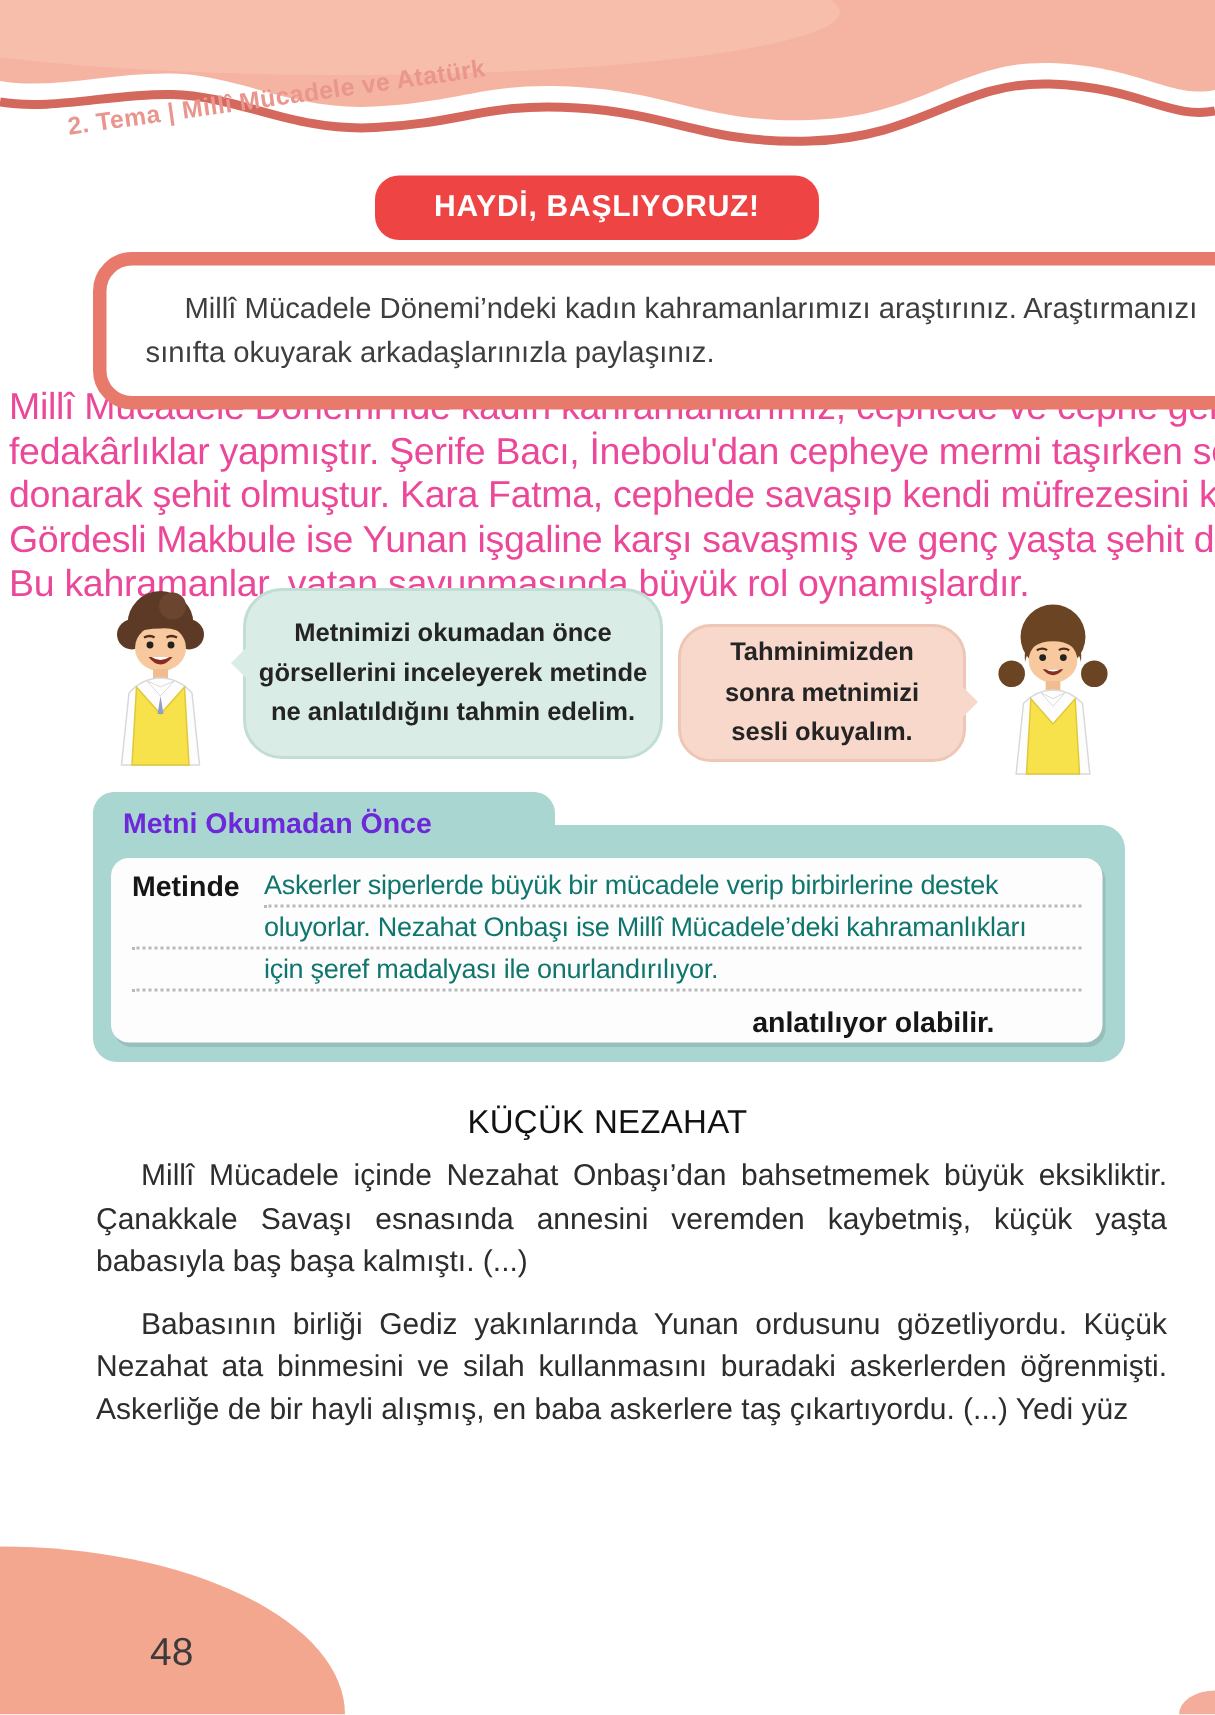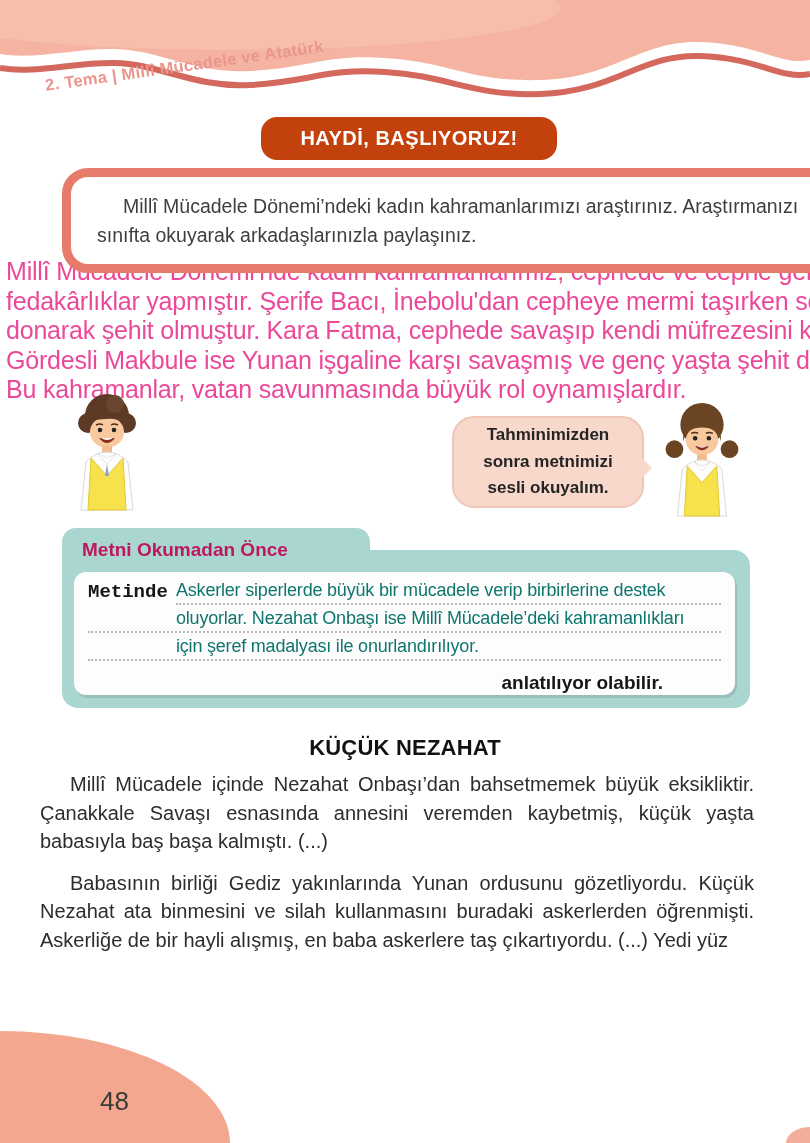--- a/index.html
+++ b/index.html
@@ -5,21 +5,21 @@
   * { margin:0; padding:0; box-sizing:border-box; }
   body { background:#fff; font-family:"Liberation Sans", sans-serif; }
   .page { position:relative; width:810px; height:1143px; background:#fff; overflow:hidden; }
 
   
   .wave-svg { position:absolute; left:0; top:0; width:810px; height:125px; }
 
   .theme-label { position:absolute; left:44px; top:76px; transform:rotate(-8deg); transform-origin:0 0;
     color:#e9968e; font-weight:bold; font-size:16.5px; letter-spacing:.3px; z-index:4; }
 
-  .badge { position:absolute; left:261px; top:117px; width:296px; height:43px; background:#c2410c;
+  .badge { position:absolute; left:250px; top:117px; width:296px; height:43px; background:#ef4444;
     border-radius:16px; display:flex; align-items:center; justify-content:center; z-index:3;
     color:#fff; font-weight:bold; font-size:20px; letter-spacing:.5px; }
 
   .instruction-box { position:absolute; left:62px; top:168px; width:808px; min-height:100px;
     border:9px solid #e87a6c; border-radius:26px; background:#fff; padding:15px 26px 13px; z-index:2; }
   .instruction-box p { font-size:19.5px; color:#3e3e3e; line-height:1.5; text-indent:26px; }
 
   .handwritten { position:absolute; left:6px; top:257px; width:800px; color:#ec4899;
     font-size:25px; line-height:29.5px; white-space:nowrap; letter-spacing:-.2px; }
 
@@ -35,38 +35,38 @@
     border:14px solid transparent; border-right:14px solid #d9ece5; }
   .bubble-pink { left:452px; top:416px; width:192px; height:92px; background:#f8d8cb;
     border:2px solid #eec6b6; border-radius:22px; font-size:17px; }
   .bubble-pink::after { content:""; position:absolute; right:-24px; top:36px;
     border:14px solid transparent; border-left:14px solid #f8d8cb; }
 
   
   .panel { position:absolute; left:62px; top:528px; width:688px; height:180px; }
   .panel-tab { position:absolute; left:0; top:0; width:308px; height:44px; background:#a9d6d0;
     border-radius:14px 14px 0 0; padding-left:20px; display:flex; align-items:center;
-    font-size:19px; font-weight:bold; color:#be185d; z-index:2; }
+    font-size:19px; font-weight:bold; color:#6d28d9; z-index:2; }
   .panel-body { position:absolute; left:0; top:22px; right:0; bottom:0; background:#a9d6d0;
     border-radius:0 16px 16px 16px; }
   .panel-inner { position:absolute; left:12px; top:44px; right:15px; bottom:13px; background:#fdfdfd;
     border-radius:12px; padding:5px 14px 0; box-shadow:2px 3px 0 rgba(120,150,148,.35); z-index:3; }
   .row { height:28px; display:flex; align-items:flex-end; }
-  .metinde { font-weight:bold; font-size:19px; color:#161616; width:88px; flex:none; padding-bottom:2px;font-family:Liberation Mono, monospace; }
+  .metinde { font-weight:bold; font-size:19px; color:#161616; width:88px; flex:none; padding-bottom:2px; }
   .dotted { border-bottom:2px dotted #b9b9b9; }
   .red-line { font-size:18px; color:#0f766e; white-space:nowrap; padding-bottom:2px; letter-spacing:-.2px; }
   .row-fill { flex:1; }
   .row-indent { padding-left:88px; }
   .row-last { margin-top:7px;flex-direction:column; }
   .blank-seg { flex:1; height:100%; margin-right:14px; }
   .suffix { font-weight:bold; font-size:19px; color:#161616; margin-right:58px; padding-bottom:2px; }
 
   .reading-title { position:absolute; left:0; top:735px; width:810px; text-align:center;
-    font-size:22px; font-weight:bold; color:#121212; letter-spacing:.2px; }
-  .reading-body { position:absolute; left:40px; top:770px; width:714px; }
+    font-size:22px; font-weight:normal; color:#121212; letter-spacing:.2px; }
+  .reading-body { position:absolute; left:64px; top:770px; width:714px; }
   .reading-body p { font-size:20px; line-height:1.43; text-align:justify; text-indent:30px;
     color:#2d2d2d; margin-bottom:13px; }
 
   .page-blob { position:absolute; left:0; bottom:0; width:230px; height:112px; background:#f4a78f;
     border-top-right-radius:100% 100%; }
   .page-number { position:absolute; left:100px; bottom:26px; font-size:26px; color:#3b3b3b; }
   .corner-sliver { position:absolute; right:0; bottom:0; width:24px; height:16px; background:#f5ad9b;
     border-top-left-radius:100% 100%; }
 </style>
 </head>
@@ -103,20 +103,21 @@
     <path d="M54 33 Q57 31 61 33" stroke="#4a2d1c" stroke-width="1.5" fill="none"></path>
     <path d="M42 46 Q50 56 58 46 Z" fill="#8a2c20"></path>
     <path d="M44 46 Q50 50 56 46 Z" fill="#fff"></path>
     <rect x="45" y="54" width="10" height="8" fill="#f1bc90"></rect>
     <path d="M24 118 L29 70 Q38 60 50 60 Q62 60 71 70 L76 118 Z" fill="#fdfdfd" stroke="#d9d9d9"></path>
     <path d="M31 118 L34 66 L50 84 L66 66 L69 118 Z" fill="#f7e24b" stroke="#e0c838"></path>
     <path d="M41 62 L50 72 L59 62 L50 66 Z" fill="#fff" stroke="#ccc" stroke-width="0.5"></path>
     <path d="M50 72 L48 84 L52 84 Z" fill="#8ea0c9"></path>
   </svg>
 
+  <div class="bubble bubble-mint">Metnimizi okumadan önce<br>görsellerini inceleyerek metinde<br>ne anlatıldığını tahmin edelim.</div>
 
   <div class="bubble bubble-pink">Tahminimizden<br>sonra metnimizi<br>sesli okuyalım.</div>
 
   <svg class="avatar avatar-girl" viewBox="0 0 100 120" aria-hidden="true">
     <circle cx="22" cy="50" r="9" fill="#6b4423"></circle>
     <circle cx="78" cy="50" r="9" fill="#6b4423"></circle>
     <circle cx="50" cy="25" r="22" fill="#6b4423"></circle>
     <ellipse cx="50" cy="41" rx="16.5" ry="15" fill="#f8c99e"></ellipse>
     <path d="M31 42 Q29 22 50 18 Q71 22 69 42 Q66 28 50 28 Q34 28 31 42 Z" fill="#6b4423"></path>
     <circle cx="43" cy="39" r="2.3" fill="#222"></circle>

